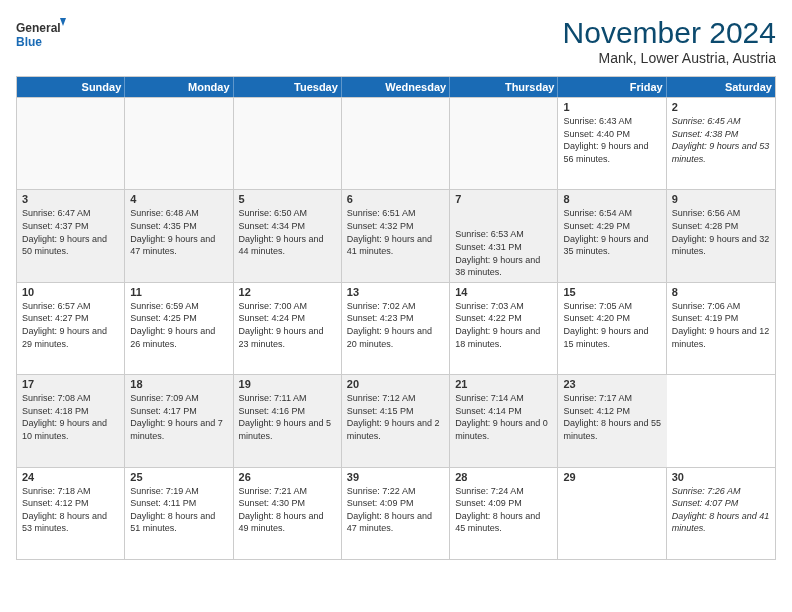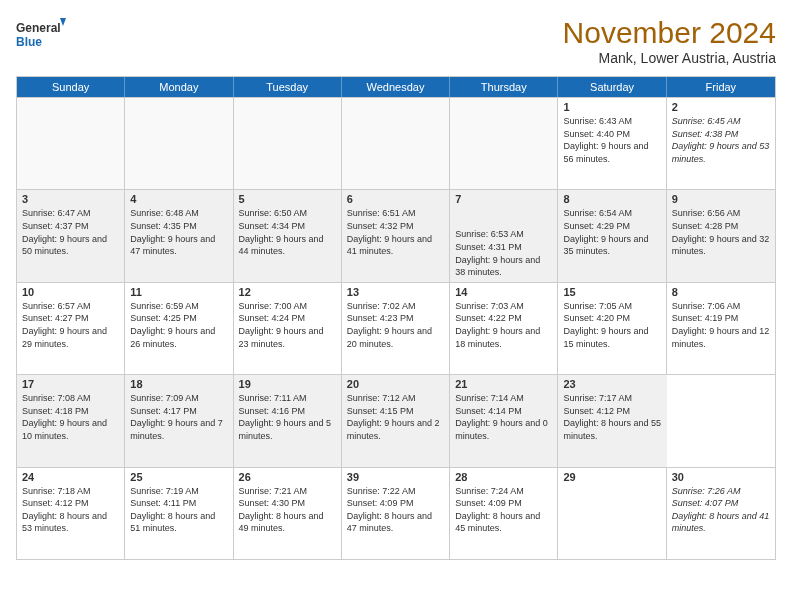--- a/index.html
+++ b/index.html
@@ -26,43 +26,43 @@
     .logo {
       display: flex;
       align-items: center;
     }
     .title-block {
       text-align: right;
     }
     .month-title {
       font-size: 30px;
       font-weight: normal;
-      color: #a16207;
+      color: #0c4a6e;
     }
     .location {
       font-size: 14px;
       color: #333;
     }
     .calendar {
       flex: 1;
       display: flex;
       flex-direction: column;
       border: 1px solid #ccc;
     }
     .cal-header {
       display: grid;
       grid-template-columns: repeat(7, 1fr);
       background: #1a6bb5;
     }
     .cal-header-cell {
       color: #fff;
       font-size: 11px;
-      font-weight: normal;
-      padding: 4px 9px;
-      text-align: center;
+      font-weight: bold;
+      padding: 4px 3px;
+      text-align: right;
       border-right: 1px solid rgba(255,255,255,0.3);
     }
     .cal-header-cell:last-child { border-right: none; }
     .cal-body {
       flex: 1;
       display: grid;
       grid-template-rows: repeat(5, 1fr);
     }
     .cal-row {
       display: grid;
@@ -111,22 +111,22 @@
     </div>
   </div>
 
   <div class="calendar">
     <div class="cal-header">
     <div class="cal-header-cell">Sunday</div>
         <div class="cal-header-cell">Monday</div>
         <div class="cal-header-cell">Tuesday</div>
         <div class="cal-header-cell">Wednesday</div>
         <div class="cal-header-cell">Thursday</div>
+        <div class="cal-header-cell">Friday</div>
         <div class="cal-header-cell">Saturday</div>
-        <div class="cal-header-cell">Friday</div>
       </div>
     <div class="cal-body">
     <div class="cal-row">
           <div class="cal-cell empty"></div>
           <div class="cal-cell empty"></div>
           <div class="cal-cell empty"></div>
           <div class="cal-cell empty"></div>
           <div class="cal-cell empty"></div>
           <div class="cal-cell">
             <span class="day-num">1</span>

